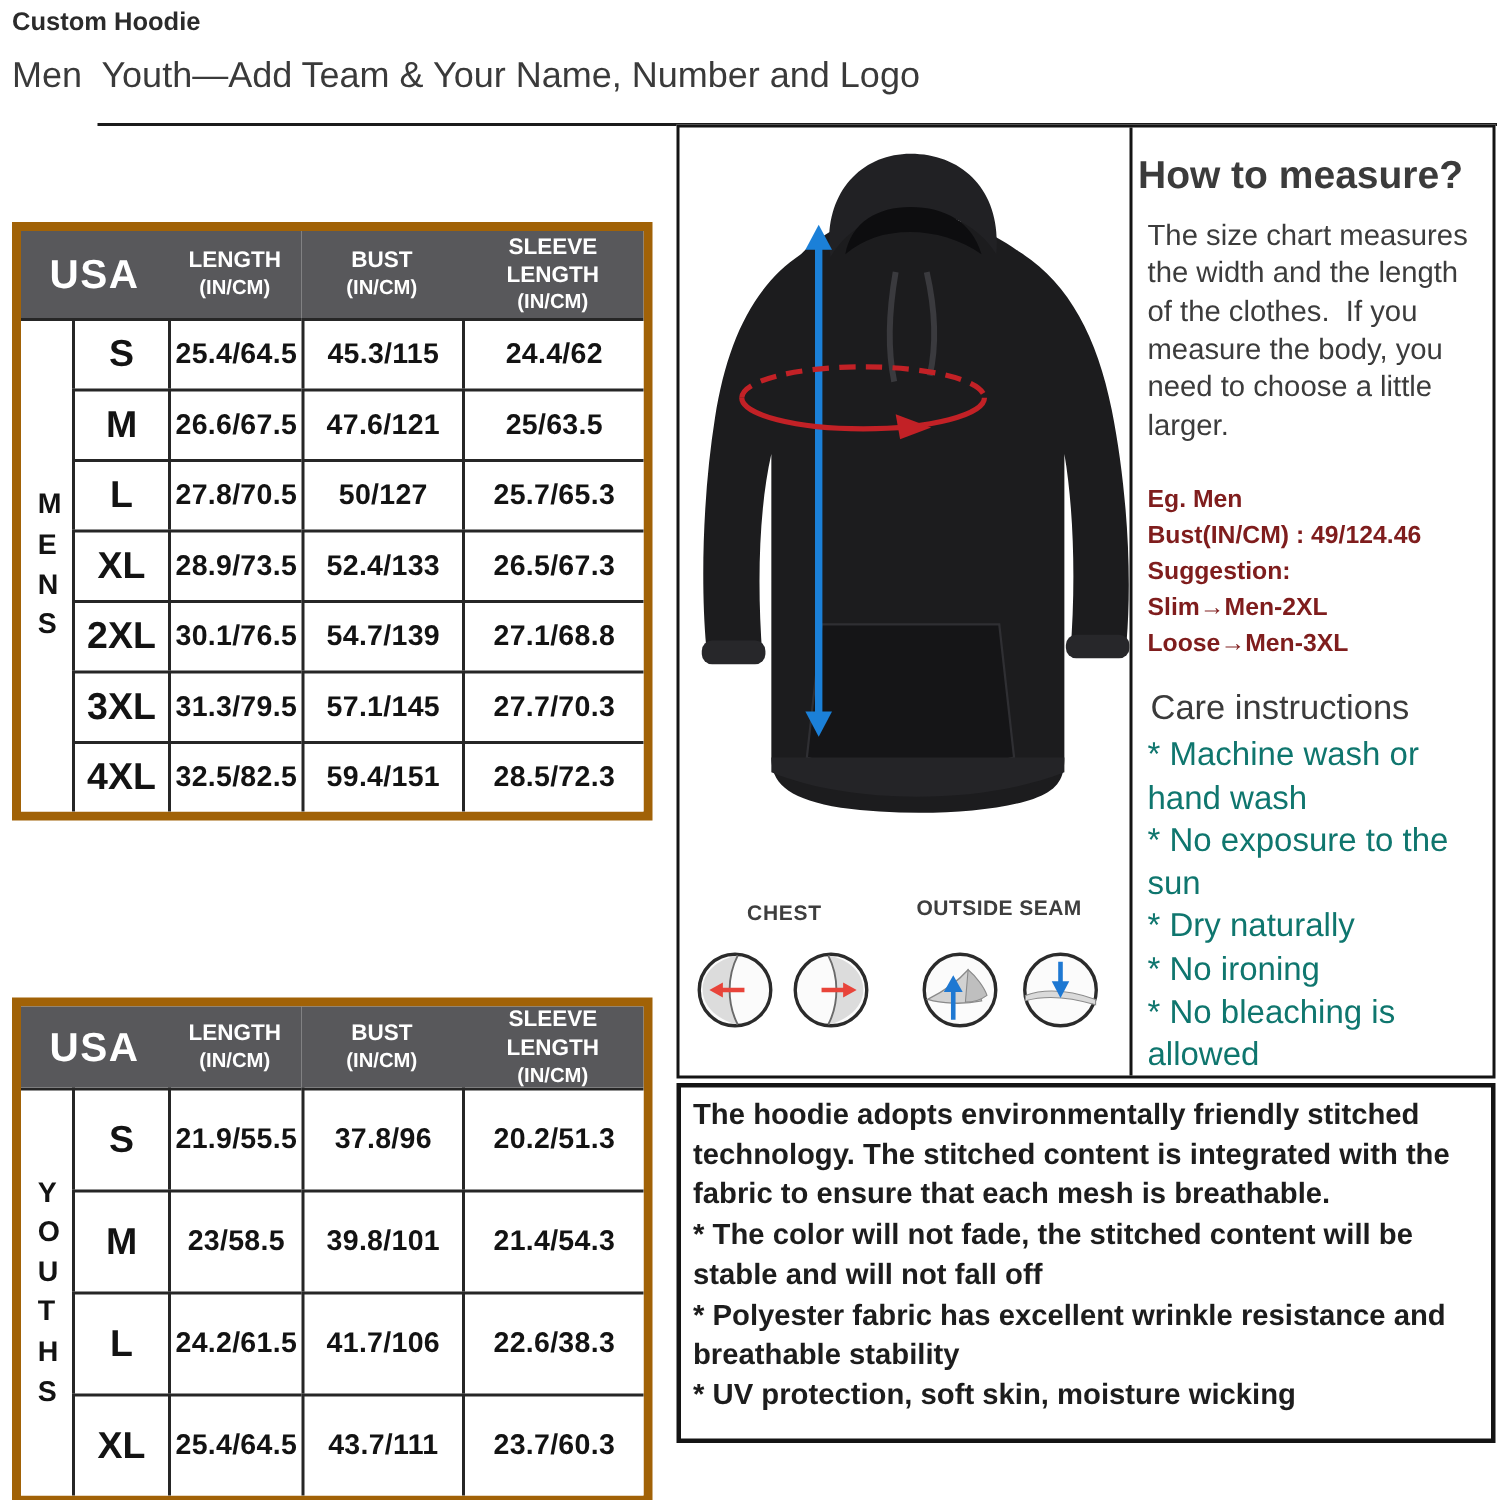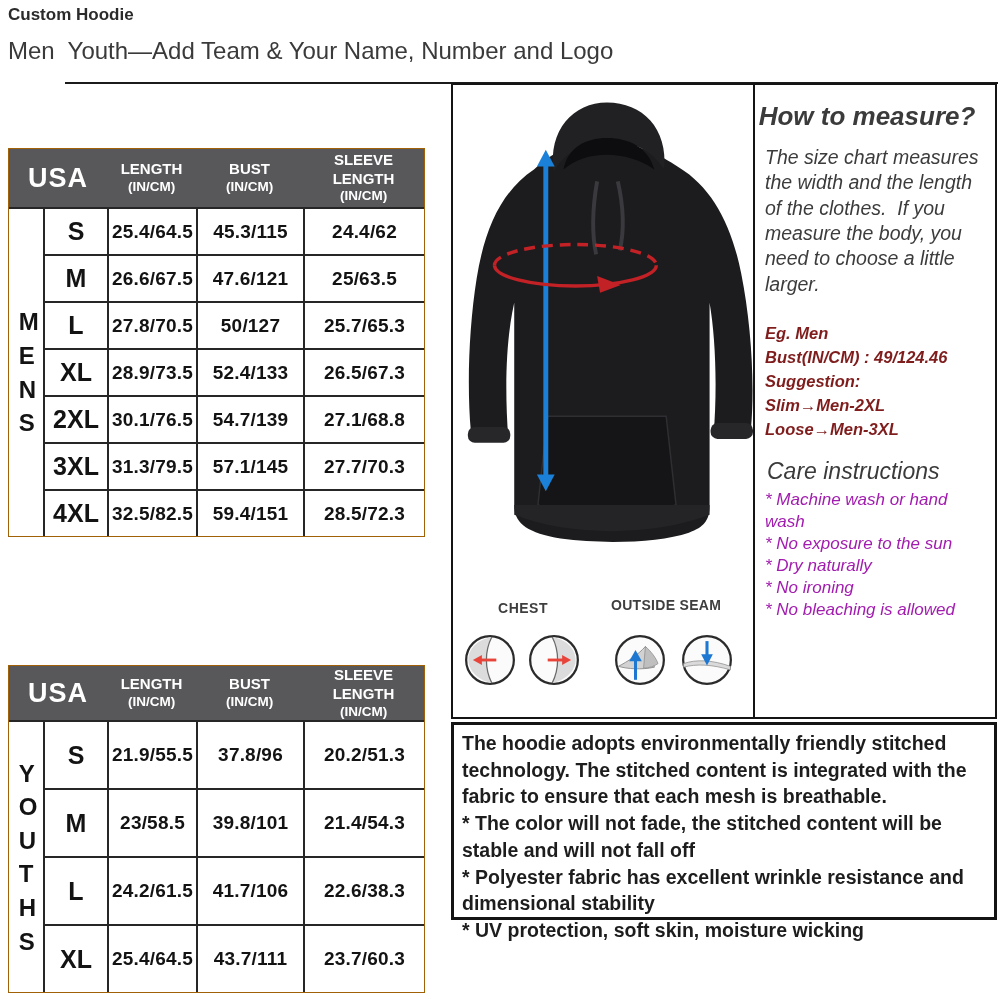--- a/index.html
+++ b/index.html
@@ -5,65 +5,65 @@
   html,body{margin:0;padding:0;background:#fff;}
   .canvas{position:relative;width:1000px;height:1000px;background:#fff;overflow:hidden;
           font-family:"Liberation Sans",sans-serif;color:#2d2d2d;}
 
   
   .page-title{position:absolute;left:8px;top:5px;font-size:17px;font-weight:bold;color:#2b2b2b;}
   .page-subtitle{position:absolute;left:8px;top:37px;font-size:24px;font-weight:400;color:#3a3a3a;white-space:pre-wrap;}
   .top-rule{position:absolute;left:65px;top:82px;width:933px;height:2px;background:#1b1b1b;}
 
   
-  table.size-table{position:absolute;border:1px solid #a16207;border-collapse:separate;border-spacing:0;
+  table.size-table{position:absolute;border:6px solid #a16207;border-collapse:separate;border-spacing:0;
                    background:#fff;table-layout:fixed;width:415px;}
   table.mens{left:8px;top:148px;}
   table.youths{left:8px;top:665px;}
   .size-table th{background:#58585b;color:#fff;border:none;vertical-align:middle;padding:0;}
   .mens th{height:58px;}
   .youths th{height:54px;}
   .th-usa{font-size:27px;font-weight:bold;letter-spacing:1px;}
   .th-col{font-size:15px;font-weight:bold;line-height:1.25;}
   .th-unit{font-size:13.5px;font-weight:bold;}
   .size-table td{border-left:2px solid #262626;border-top:2px solid #262626;text-align:center;
                  vertical-align:middle;color:#131313;font-weight:bold;padding:0;background:#fff;}
   .size-table td.group-cell{border-left:none;}
   .mens td{height:45px;}
   .youths td{height:66px;}
   td.size-cell{font-size:25px;}
   td.val-cell{font-size:19px;letter-spacing:0.2px;}
-  .group-stack{width:1.1ch;margin:0 auto;font-size:24px;line-height:1.4;word-break:break-all;
+  .group-stack{width:1.1ch;margin:0 auto;font-size:19px;line-height:1.4;word-break:break-all;
                text-align:center;font-weight:bold;color:#131313;}
 
   
   .measure-box{position:absolute;left:451px;top:83px;width:546px;height:636px;
                border:2px solid #141414;box-sizing:border-box;background:#fff;}
   .v-divider{position:absolute;left:300px;top:0;width:2px;height:100%;background:#141414;}
   .hoodie-svg{position:absolute;left:4px;top:2px;}
   .chest-label{position:absolute;left:10px;top:515px;width:120px;text-align:center;
                font-size:14px;font-weight:bold;color:#3e3e3e;letter-spacing:0.5px;}
   .seam-label{position:absolute;left:158px;top:512px;width:136px;text-align:left;
               font-size:14px;font-weight:bold;color:#3e3e3e;letter-spacing:0.3px;}
   .micon{position:absolute;top:548px;}
   .micon.i1{left:10px;} .micon.i2{left:74px;} .micon.i3{left:160px;} .micon.i4{left:227px;}
 
   
-  .howto{position:absolute;left:302px;top:0;width:224px;height:100%;font-style:italic;}
+  .howto{position:absolute;left:302px;top:0;width:224px;height:100%;}
   .howto-heading{position:absolute;left:0;top:16px;width:100%;text-align:center;
                  font-size:26px;font-weight:bold;color:#3b3b3b;}
   .howto-body{position:absolute;left:10px;top:60px;width:224px;font-size:19.5px;line-height:1.3;
               color:#3c3c3c;white-space:pre-wrap;}
   .howto-example{position:absolute;left:10px;top:237px;width:226px;font-size:16.5px;font-weight:bold;
                  color:#7f1d1d;line-height:1.45;}
   .care-heading{position:absolute;left:12px;top:373px;font-size:23px;color:#3b3b3b;}
-  .care-list{position:absolute;left:10px;top:404px;width:226px;font-size:17px;line-height:1.3;color:#a21caf;}
-
-  
-  .desc-box{position:absolute;left:451px;top:722px;width:546px;height:198px;border:3px solid #141414;
+  .care-list{position:absolute;left:10px;top:404px;width:226px;font-size:22px;line-height:1.3;color:#0f766e;}
+
+  
+  .desc-box{position:absolute;left:451px;top:722px;width:546px;height:240px;border:3px solid #141414;
             box-sizing:border-box;background:#fff;padding:5px 8px 0 8px;
             font-size:19.5px;font-weight:bold;color:#1d1d1d;line-height:1.37;}
   .desc-box p{margin:0;}
 </style>
 </head>
 <body>
 
 <div class="canvas">
 
   <div class="page-title">Custom Hoodie</div>
@@ -290,17 +290,17 @@
         <div>* Dry naturally</div>
         <div>* No ironing</div>
         <div>* No bleaching is allowed</div>
       </div>
     </div>
   </div>
 
   <div class="desc-box">
     <p>The hoodie adopts environmentally friendly stitched technology. The stitched content is integrated with the fabric to ensure that each mesh is breathable.</p>
     <p>* The color will not fade, the stitched content will be stable and will not fall off</p>
-    <p>* Polyester fabric has excellent wrinkle resistance and dimensional stability</p>
+    <p>* Polyester fabric has excellent wrinkle resistance and breathable stability</p>
     <p>* UV protection, soft skin, moisture wicking</p>
   </div>
 
 </div>
 
 </body></html>

